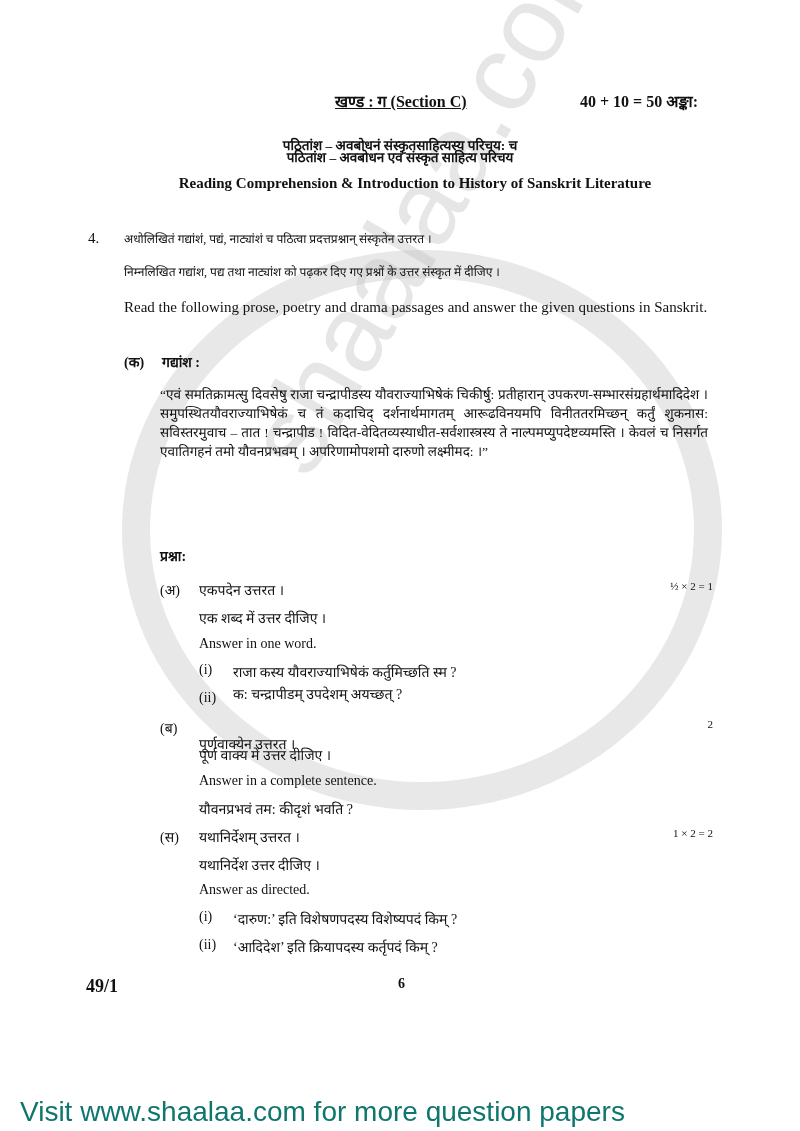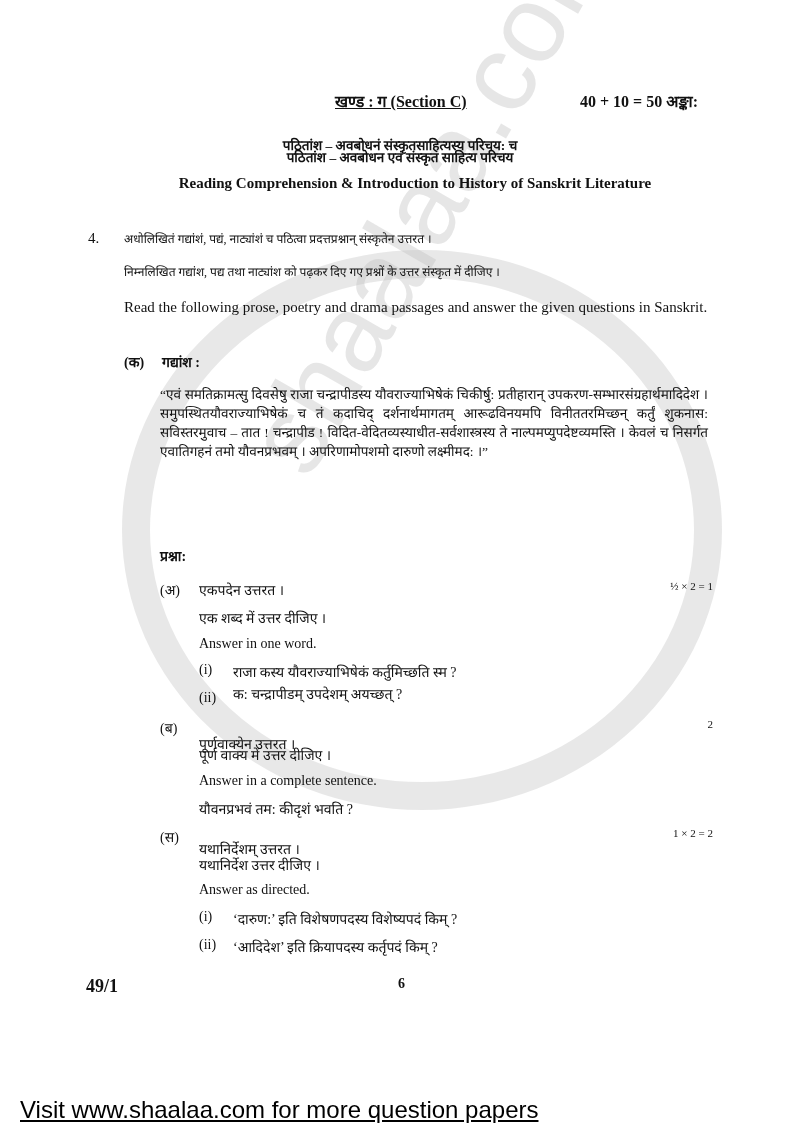--- a/index.html
+++ b/index.html
@@ -32,22 +32,22 @@
   .passage {
     left: 160px; top: 385px; width: 548px; font-size: 13.5px; line-height: 19px;
     text-align: justify; text-align-last: left;
   }
   .label { font-size: 14px; }
   .subq { font-size: 14px; }
   .marks { font-size: 11px; font-weight: normal; right: 87px; }
   .footer-code { left: 86px; top: 976px; font-size: 18px; font-weight: bold; text-align: center; }
   .footer-page { left: 398px; top: 976px; font-size: 14px; font-weight: bold; }
   .visit {
-    left: 20px; top: 1096px; font-size: 24px;
-    font-family: "Liberation Sans", sans-serif; color: #000000; text-decoration: underline;
+    left: 20px; top: 1096px; font-size: 28px;
+    font-family: "Liberation Sans", sans-serif; color: #0f766e;
   }
 </style>
 </head>
 <body>
 
 <div class="watermark-ring"></div>
 <div class="watermark-text">shaalaa.com</div>
 
 <div class="abs hdr-section bold">खण्ड : ग  (Section C)</div>
 <div class="abs hdr-marks bold">40 + 10 = 50 अङ्का:</div>
@@ -78,21 +78,21 @@
 <div class="abs subq" style="left:233px; top:684px;text-align:center;">क: चन्द्रापीडम् उपदेशम् अयच्छत् ?</div>
 
 <div class="abs subq" style="left:160px; top:718px;">(ब)</div>
 <div class="abs subq" style="left:199px; top:718px;margin-top:16px;">पूर्णवाक्येन उत्तरत ।</div>
 <div class="abs marks" style="top:718px;">2</div>
 <div class="abs subq" style="left:199px; top:745px;">पूर्ण वाक्य में उत्तर दीजिए ।</div>
 <div class="abs subq en" style="left:199px; top:773px;">Answer in a complete sentence.</div>
 <div class="abs subq" style="left:199px; top:799px;">यौवनप्रभवं तम: कीदृशं भवति ?</div>
 
 <div class="abs subq" style="left:160px; top:827px;">(स)</div>
-<div class="abs subq" style="left:199px; top:827px;margin-top:12px;">यथानिर्देशम् उत्तरत ।</div>
+<div class="abs subq" style="left:199px; top:827px;">यथानिर्देशम् उत्तरत ।</div>
 <div class="abs marks" style="top:827px;">1 × 2 = 2</div>
 <div class="abs subq" style="left:199px; top:855px;">यथानिर्देश उत्तर दीजिए ।</div>
 <div class="abs subq en" style="left:199px; top:882px;">Answer as directed.</div>
 <div class="abs subq en" style="left:199px; top:909px;">(i)</div>
 <div class="abs subq" style="left:233px; top:909px;">‘दारुण:’ इति विशेषणपदस्य विशेष्यपदं किम् ?</div>
 <div class="abs subq en" style="left:199px; top:937px;">(ii)</div>
 <div class="abs subq" style="left:233px; top:937px;">‘आदिदेश’ इति क्रियापदस्य कर्तृपदं किम् ?</div>
 
 <div class="abs footer-code">49/1</div>
 <div class="abs footer-page">6</div>

